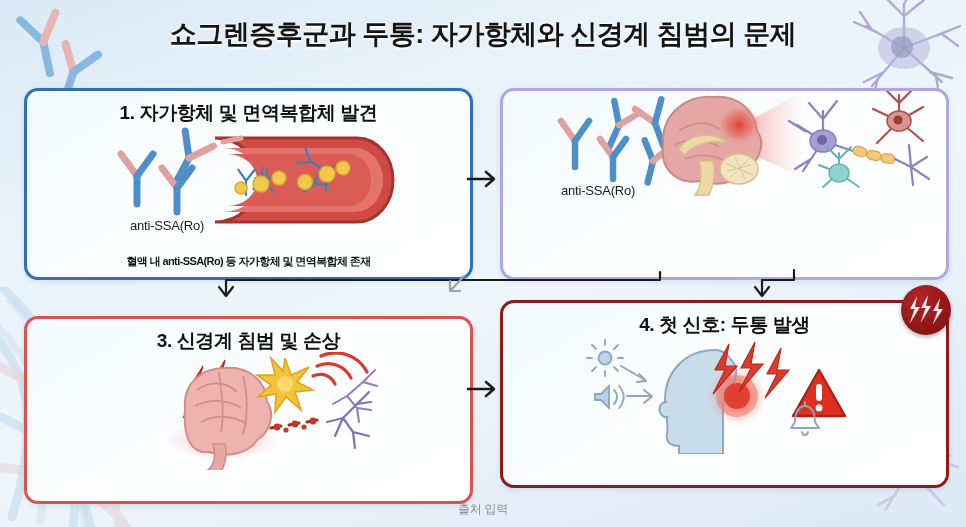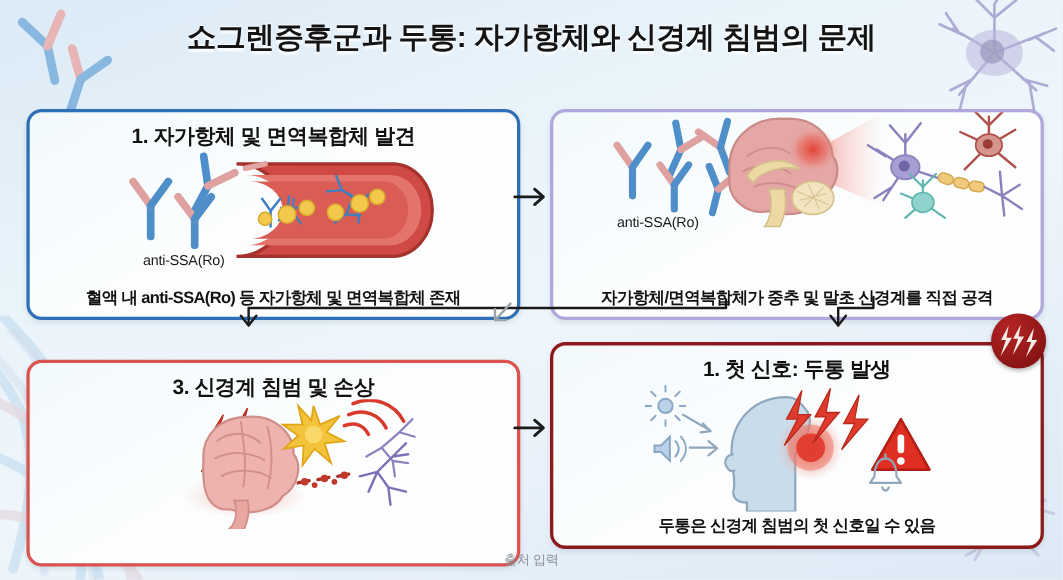--- a/index.html
+++ b/index.html
@@ -33,36 +33,35 @@
 
   
   .panel{
     position:absolute;
     border-radius:14px;
     background:linear-gradient(150deg,#f3fafc 0%,#fbfdfe 45%,#ffffff 100%);
     box-shadow:0 2px 5px rgba(30,60,90,.10);
     z-index:4;
     display:flex;flex-direction:column;align-items:center;
     overflow:hidden;
-    margin-top:11px;
   }
   #panel-1{left:24px;top:88px;width:443px;height:186px;border:3px solid #2f6fb5;}
   #panel-2{left:500px;top:88px;width:443px;height:186px;border:3px solid #b0a8dd;}
   #panel-3{left:24px;top:316px;width:443px;height:182px;border:3px solid #d9534f;}
   #panel-4{left:500px;top:300px;width:443px;height:182px;border:3px solid #8b1a1a;}
 
   .panel-title{
     margin-top:9px;
     font-size:19px;font-weight:bold;color:#111;letter-spacing:-.4px;
     text-shadow:0 1px 1px rgba(255,255,255,.9);
   }
   .panel-art{flex:1;width:100%;position:relative;}
   .panel-caption{
     width:100%;text-align:center;
-    font-size:15px;font-weight:bold;color:#121212;letter-spacing:-.6px;
+    font-size:11px;font-weight:bold;color:#121212;letter-spacing:-.6px;
     padding-bottom:8px;
     text-shadow:0 1px 1px rgba(255,255,255,.9);
     white-space:pre;
   }
   .ab-label{
     position:absolute;font-size:13px;color:#1a1a1a;font-weight:normal;
     letter-spacing:-.2px;
   }
 
   
@@ -320,21 +319,20 @@
           <rect x="350" y="60" width="14" height="9" rx="4.5" transform="rotate(20 357 64)"></rect>
           <rect x="364" y="64" width="14" height="9" rx="4.5" transform="rotate(14 371 68)"></rect>
           <rect x="378" y="67" width="14" height="9" rx="4.5" transform="rotate(8 385 71)"></rect>
         </g>
         <g fill="none" stroke="#8b82bd" stroke-width="2.2" stroke-linecap="round">
           <path d="M392 72 L408 80 M408 80 L406 58 M408 80 L424 70 M408 80 L410 98 M408 80 L426 92"></path>
         </g>
       </svg>
       <div class="ab-label" style="left:58px;top:92px;">anti-SSA(Ro)</div>
     </div>
-    <div class="panel-caption">자가항체/면역복합체가 중추 및 말초 신경계를 직접 공격</div>
   </div>
 
   <div class="panel" id="panel-3">
     <div class="panel-title">3. 신경계 침범 및 손상</div>
     <div class="panel-art">
       <svg width="443" height="118" viewBox="0 0 443 118" style="position:absolute;left:0;top:-2px;">
         <defs>
           <radialGradient id="shadow3" cx="50%" cy="50%" r="50%">
             <stop offset="0%" stop-color="#e98f82" stop-opacity=".5"></stop>
             <stop offset="100%" stop-color="#e98f82" stop-opacity="0"></stop>
@@ -389,21 +387,21 @@
         </g>
 
         <g fill="none" stroke="#7d72b6" stroke-width="2.2" stroke-linecap="round">
           <path d="M300 70 L316 66 M316 66 L330 52 M330 52 L342 40 M330 52 L344 50 M316 66 L326 80 M326 80 L342 84 M326 80 L328 96 M316 66 L308 84"></path>
         </g>
       </svg>
     </div>
   </div>
 
   <div class="panel" id="panel-4">
-    <div class="panel-title">1. 첫 신호: 두통 발생</div>
+    <div class="panel-title">4. 첫 신호: 두통 발생</div>
     <div class="panel-art">
       <svg width="443" height="118" viewBox="0 0 443 118" style="position:absolute;left:0;top:-2px;">
         <defs>
           <radialGradient id="pulse4" cx="50%" cy="50%" r="50%">
             <stop offset="0%" stop-color="#e0392b" stop-opacity=".95"></stop>
             <stop offset="45%" stop-color="#e86a5b" stop-opacity=".55"></stop>
             <stop offset="100%" stop-color="#f2b0a6" stop-opacity="0"></stop>
           </radialGradient>
         </defs>
 
@@ -450,21 +448,20 @@
           <circle cx="28" cy="38" r="3.4" fill="#fff"></circle>
         </g>
 
         <g stroke="#8fa6bb" stroke-width="2" fill="none" stroke-linecap="round" stroke-linejoin="round">
           <path d="M292 86 C292 76 296 70 302 70 C308 70 312 76 312 86 L316 92 L288 92 Z"></path>
           <path d="M299 96 C300 100 304 100 305 96"></path>
           <path d="M302 70 L302 66"></path>
         </g>
       </svg>
     </div>
-    <div class="panel-caption">두통은 신경계 침범의 첫 신호일 수 있음</div>
   </div>
 
   <div id="badge-shock">
     <svg width="36" height="30" viewBox="0 0 36 30">
       <g fill="#f4ece6">
         <path d="M9 1 L2 14 L6.5 14 L1.5 29 L12 12 L7 12 Z"></path>
         <path d="M20 0 L13 13 L17.5 13 L12.5 28 L23 11 L18 11 Z"></path>
         <path d="M32 3 L25 16 L29.5 16 L24.5 30 L35 14 L30 14 Z"></path>
       </g>
     </svg>

